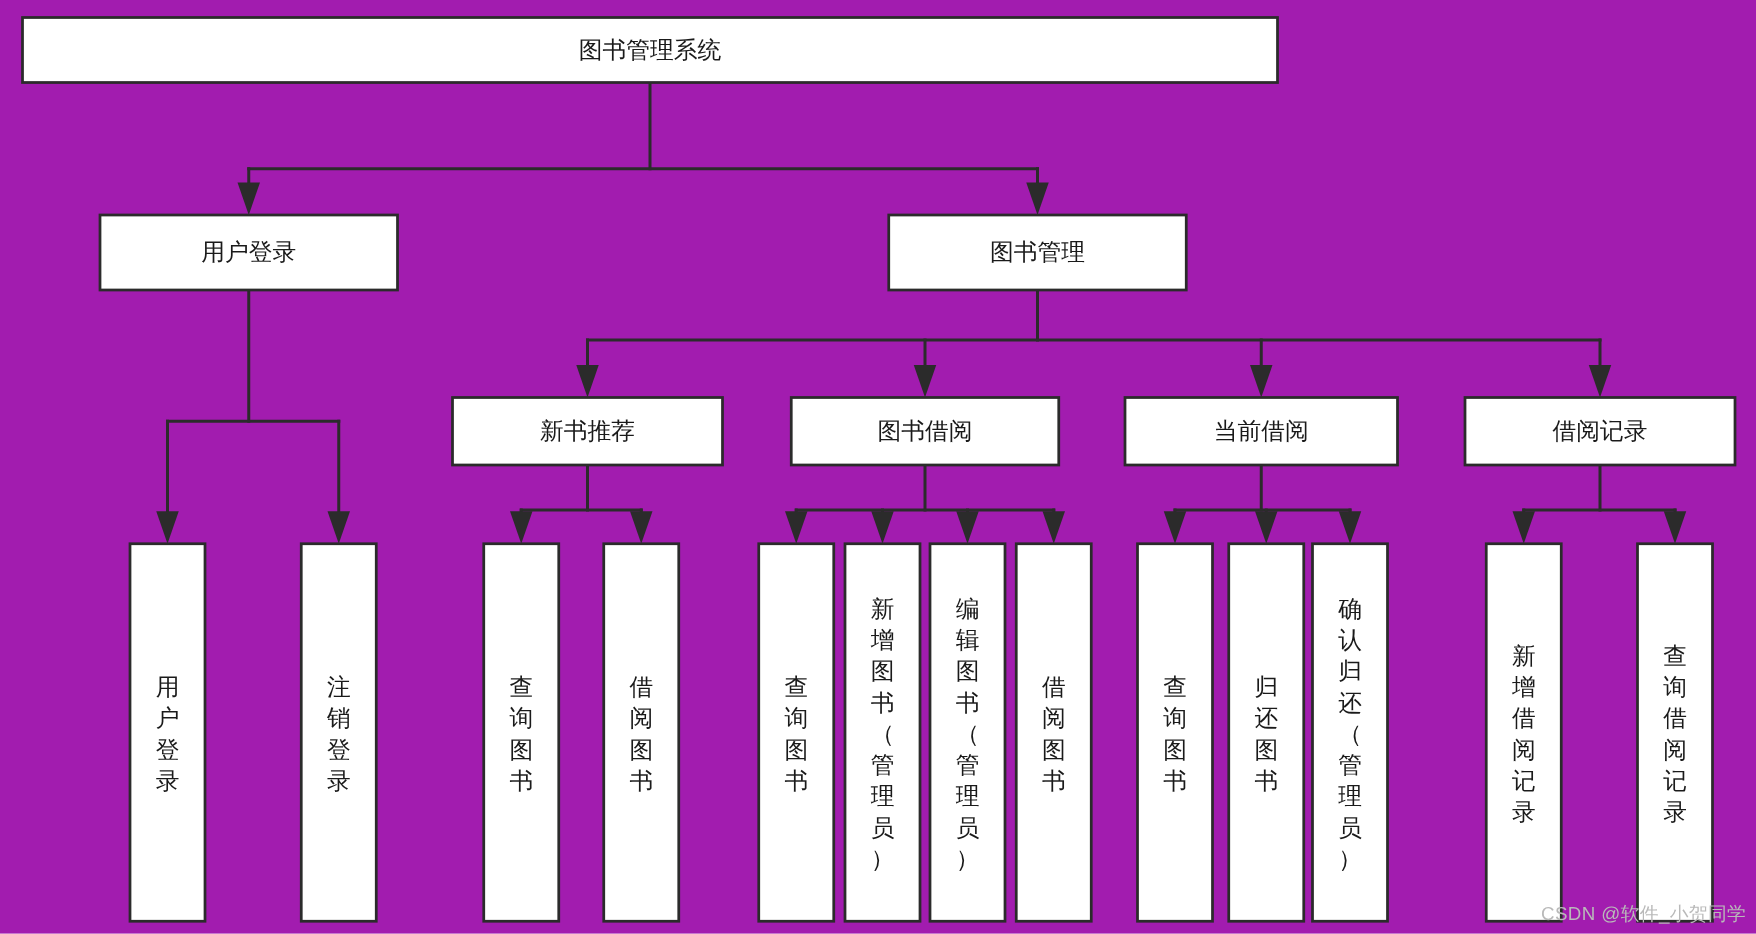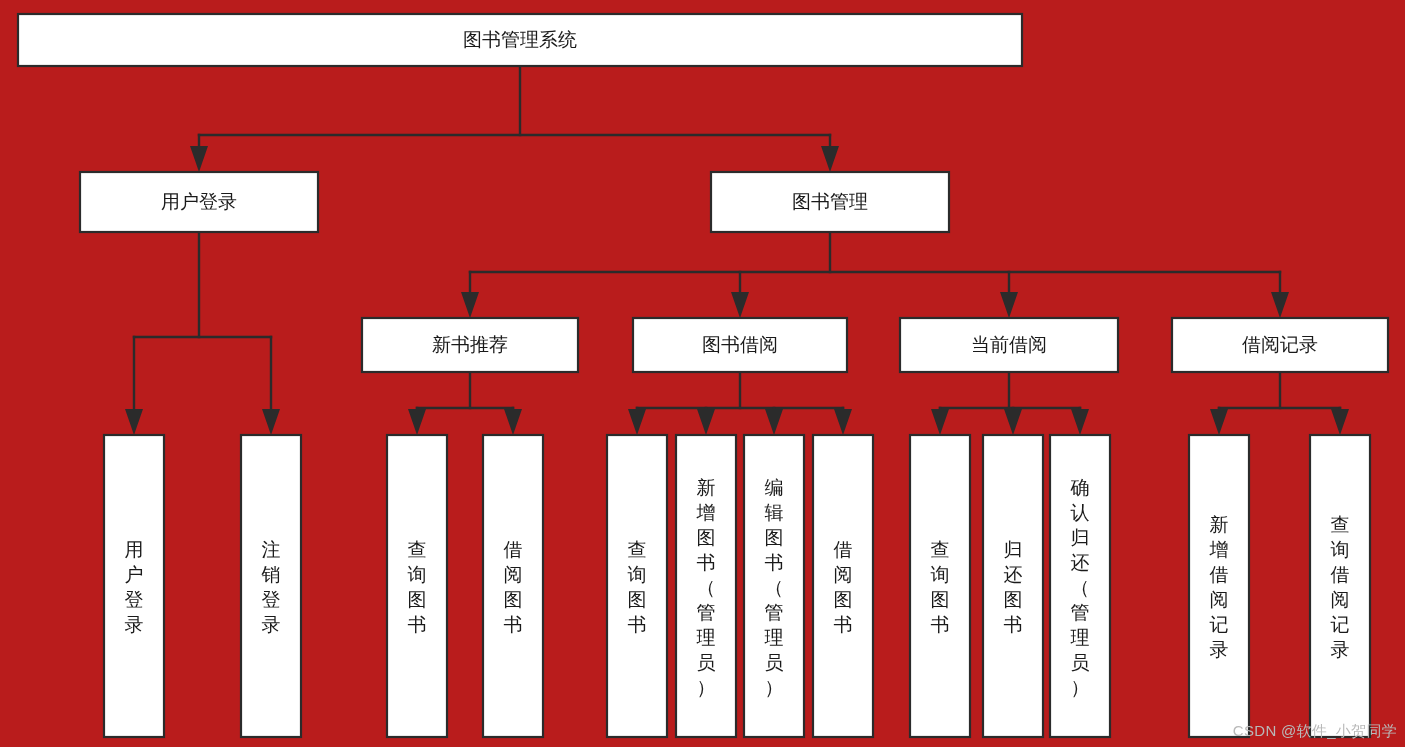--- a/index.html
+++ b/index.html
@@ -7,21 +7,21 @@
     padding: 0;
     background: #ffffff;
   }
   body {
     font-family: "Liberation Sans", "DejaVu Sans", sans-serif;
   }
   #stage {
     position: relative;
     width: 1405px;
     height: 747px;
-    background: #b91c1c;
+    background: #a21caf;
     overflow: hidden;
   }
   #diagram {
     position: absolute;
     left: 0;
     top: 0;
     width: 1405px;
     height: 747px;
   }
   .box-rect {

